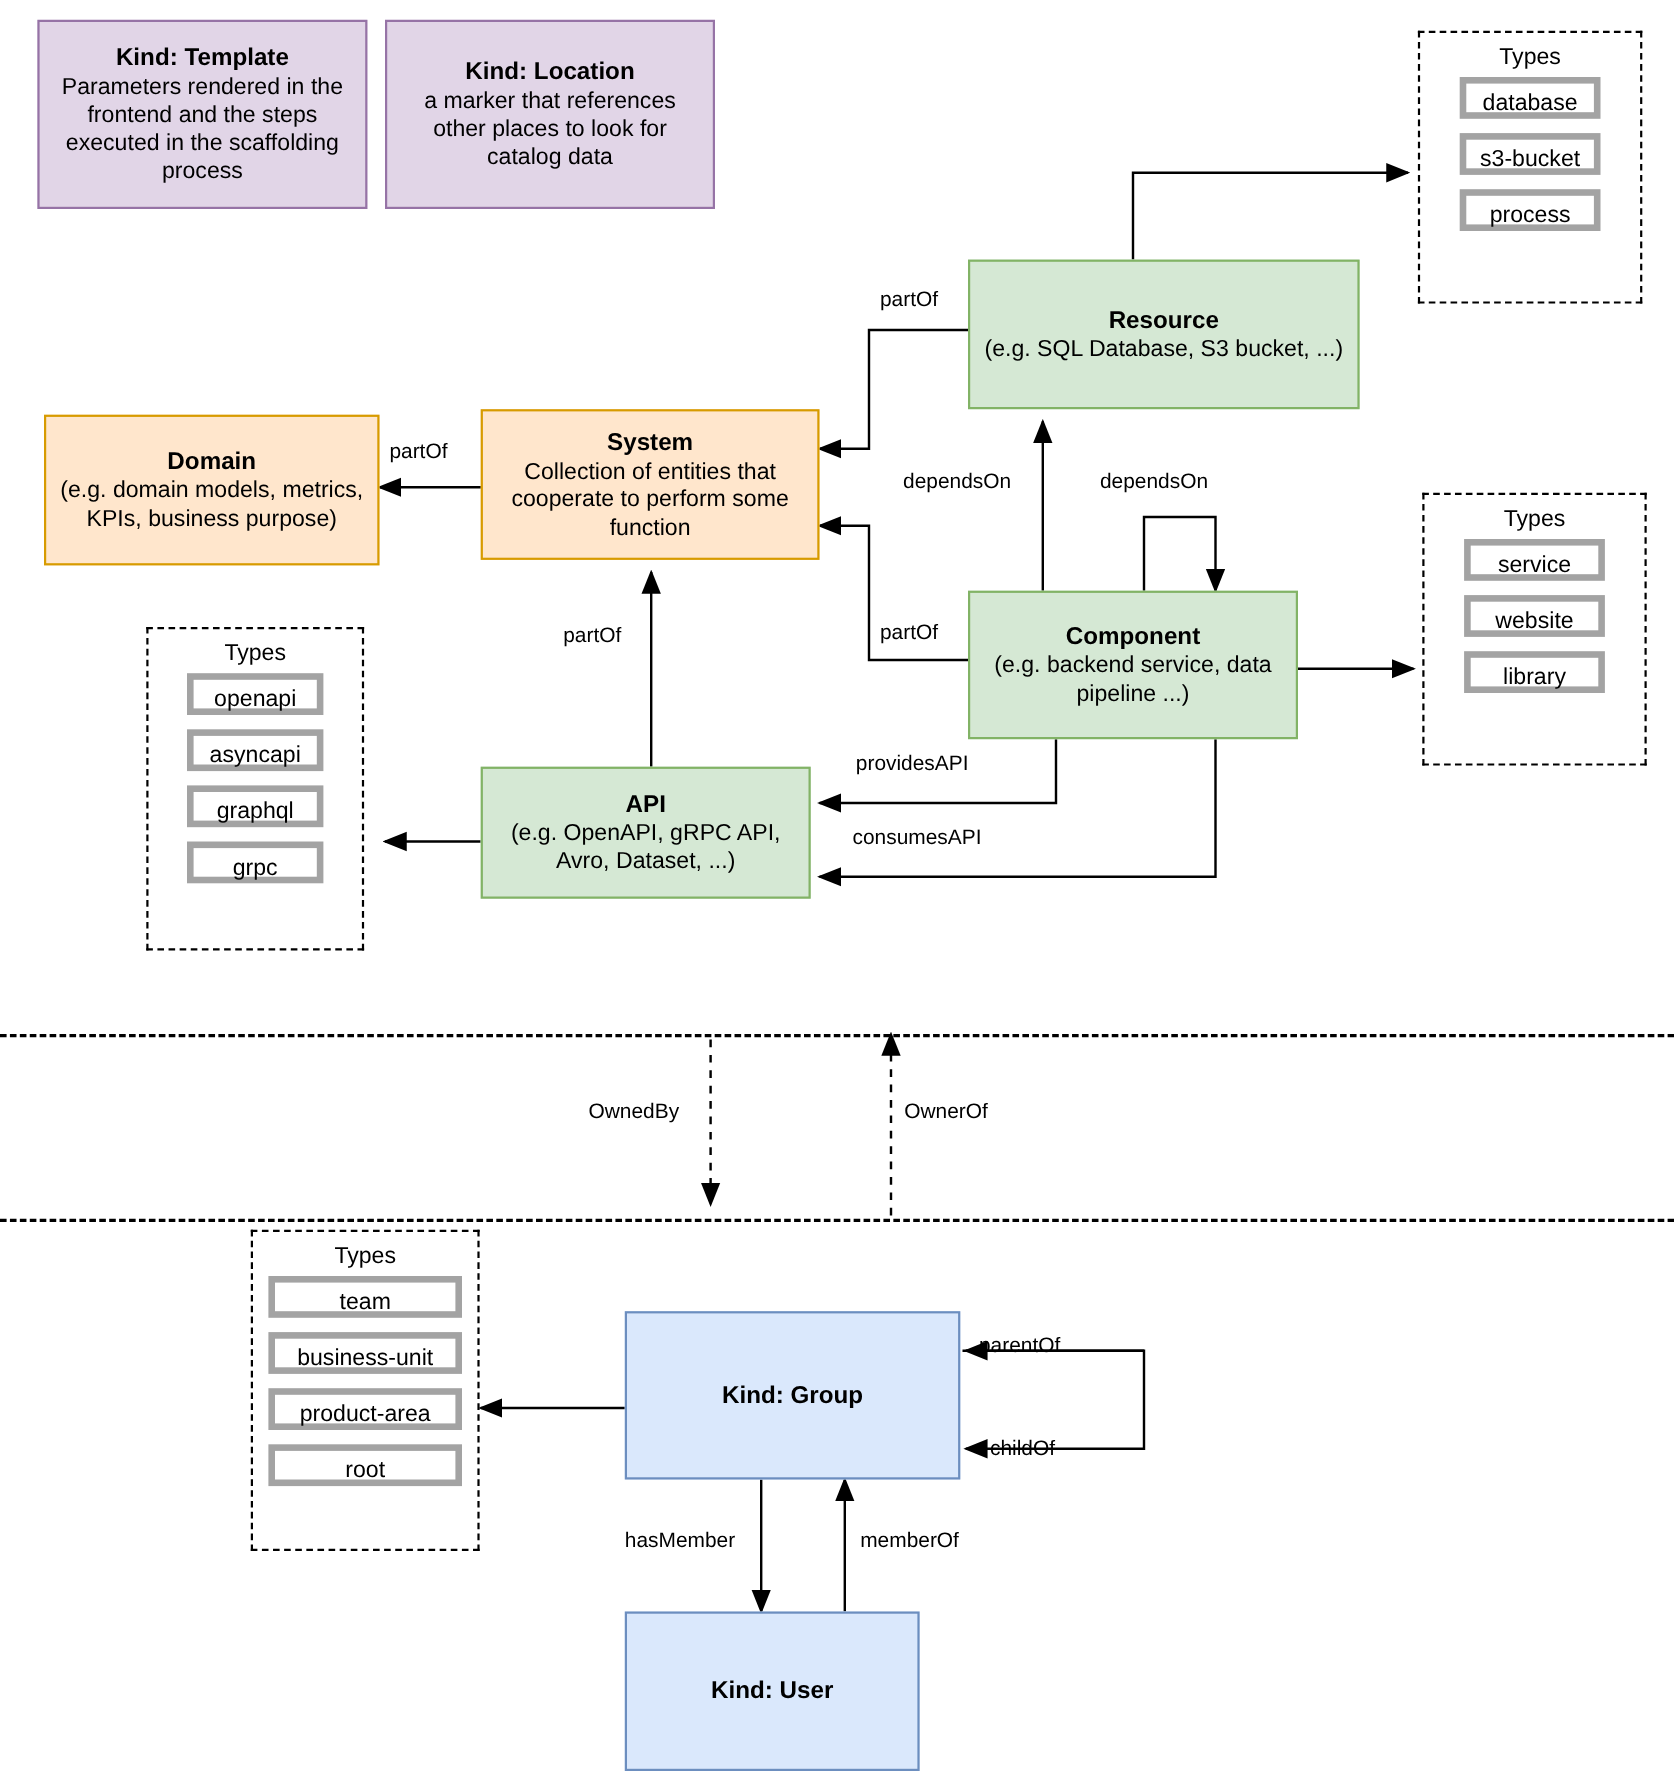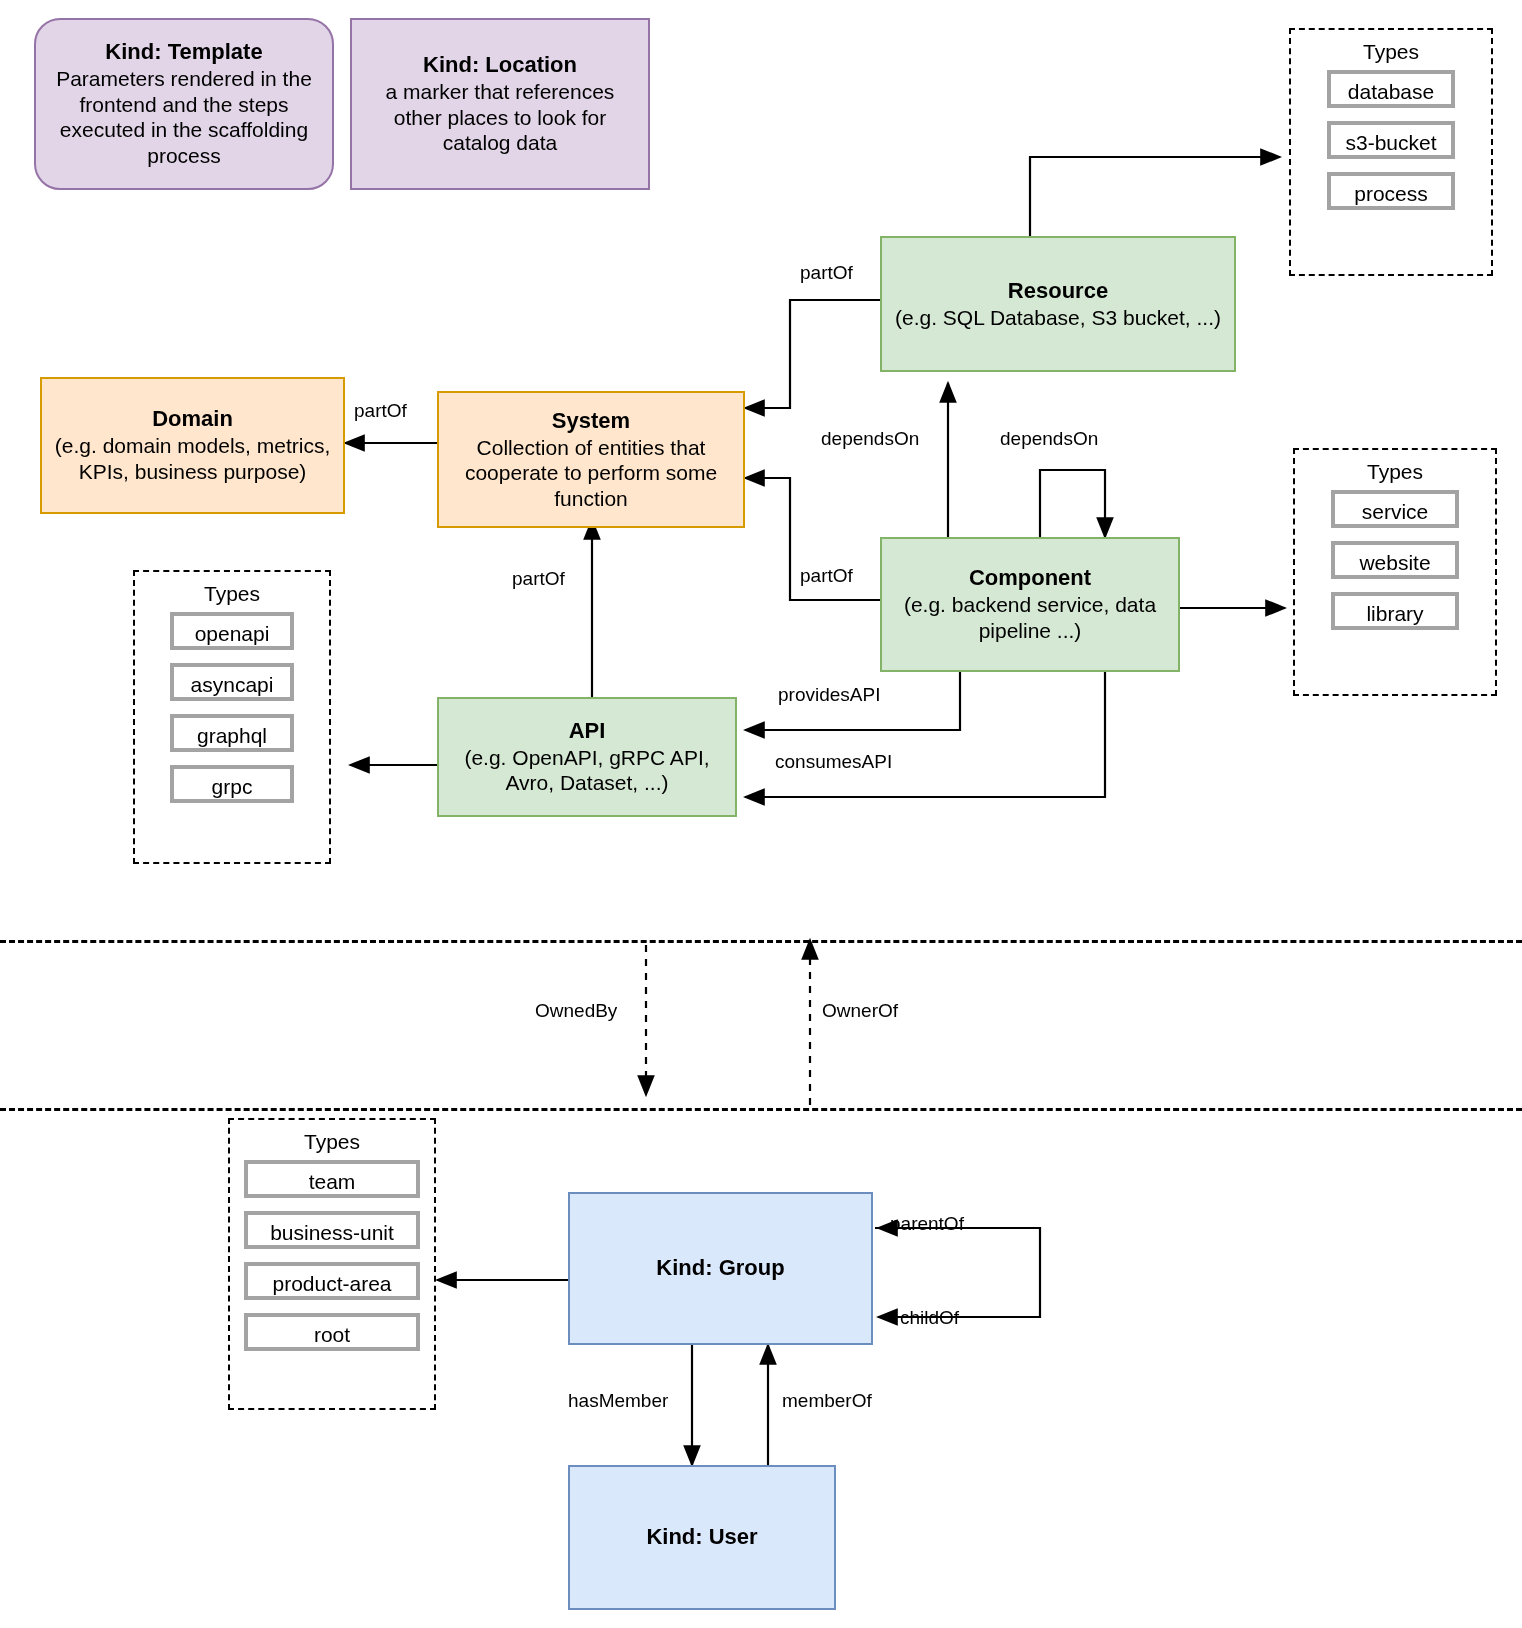--- a/index.html
+++ b/index.html
@@ -46,21 +46,21 @@
     flex-direction: column;
     align-items: center;
   }
   .types-group .types-label {
     font-size: 21px;
     margin-top: 10px;
     margin-bottom: 6px;
   }
   .type-item {
     box-sizing: border-box;
-    border: 4px solid #a3a3a3;
+    border: 6px solid #a3a3a3;
     background: #ffffff;
     text-align: center;
     font-size: 21px;
     line-height: 36px;
     height: 38px;
     margin-bottom: 13px;
   }
   .edge-label {
     position: absolute;
     font-size: 19px;
@@ -135,21 +135,21 @@
 
       <path d="M646,945 L646,1095" marker-end="url(#arrow)"></path>
 
       <path d="M810,1105 L810,940" marker-end="url(#arrow)"></path>
     </g>
   </svg>
 
   <div class="divider" style="top:940px;"></div>
   <div class="divider" style="top:1108px;"></div>
 
-  <div class="box purple" style="left:34px; top:18px; width:300px; height:172px; padding:0 10px;border-radius:26px;">
+  <div class="box purple" style="left:34px; top:18px; width:300px; height:172px; padding:0 10px;">
     <div class="title t-big">Kind: Template</div>
     <div class="t-mid">Parameters rendered in the frontend and the steps executed in  the scaffolding process</div>
   </div>
 
   <div class="box purple" style="left:350px; top:18px; width:300px; height:172px; padding:16px 10px;">
     <div class="title t-big">Kind: Location</div>
     <div class="t-mid">a marker that references other places to look for catalog data</div>
   </div>
 
   <div class="types-group" style="left:1289px; top:28px; width:204px; height:248px;">
@@ -162,21 +162,21 @@
   <div class="box green" style="left:880px; top:236px; width:356px; height:136px; padding:0 10px;">
     <div class="title t-big">Resource</div>
     <div class="t-mid">(e.g. SQL Database, S3 bucket, ...)</div>
   </div>
 
   <div class="box orange" style="left:40px; top:377px; width:305px; height:137px; padding:0 10px;">
     <div class="title t-big">Domain</div>
     <div class="t-mid">(e.g.  domain models, metrics, KPIs, business purpose)</div>
   </div>
 
-  <div class="box orange" style="left:437px; top:391px; width:308px; height:137px; padding:0 0;justify-content:center;">
+  <div class="box orange" style="left:437px; top:372px; width:308px; height:137px; padding:0 0;justify-content:center;">
     <div class="title t-big">System</div>
     <div class="t-mid">Collection of entities that cooperate to perform some function</div>
   </div>
 
   <div class="types-group" style="left:1293px; top:448px; width:204px; height:248px;">
     <div class="types-label">Types</div>
     <div class="type-item" style="width:128px;">service</div>
     <div class="type-item" style="width:128px;">website</div>
     <div class="type-item" style="width:128px;">library</div>
   </div>

